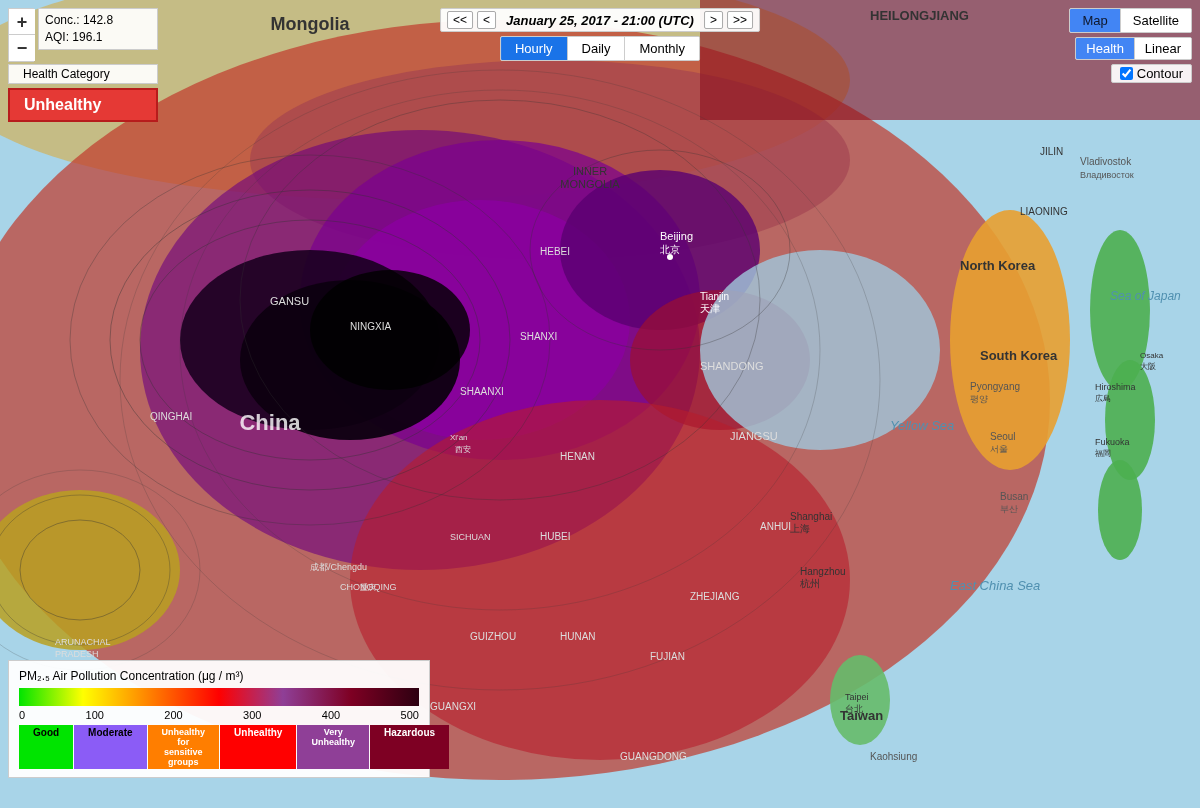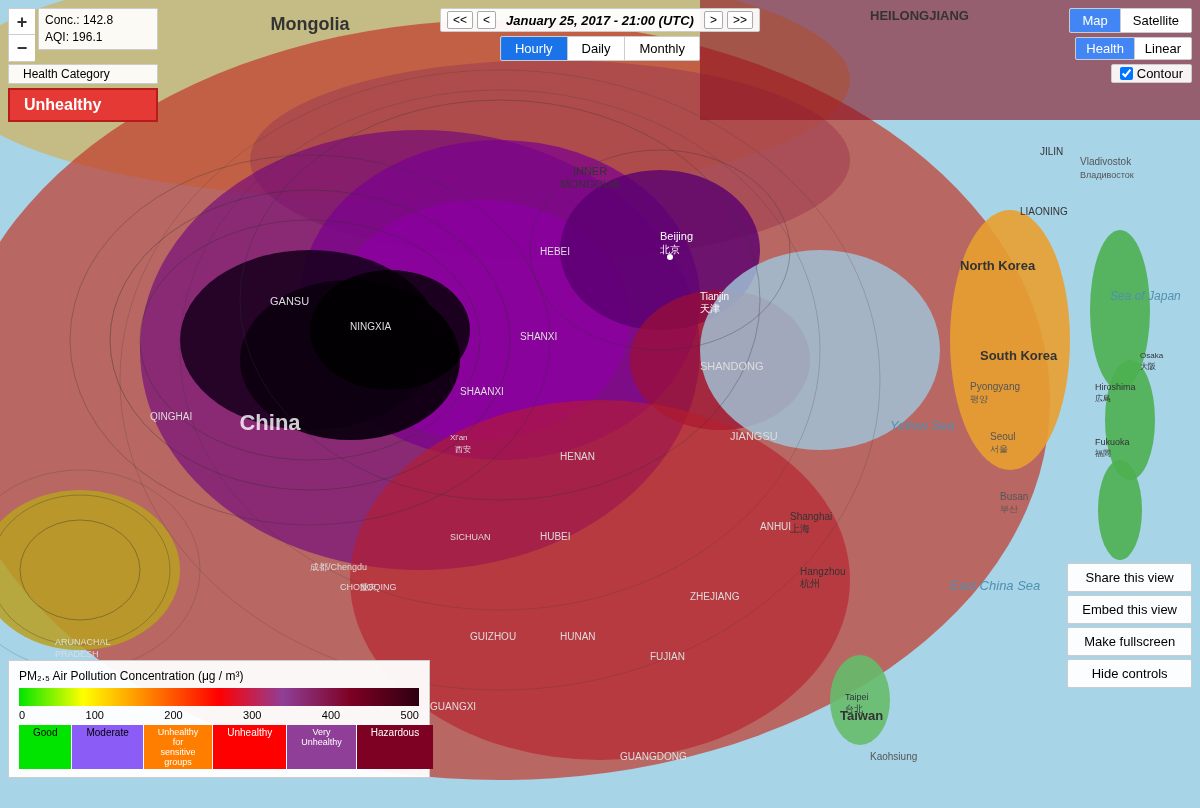--- a/index.html
+++ b/index.html
@@ -168,21 +168,21 @@
     .map-type-btn {
       padding: 4px 12px;
       font-size: 13px;
       cursor: pointer;
       border: none;
       background: white;
       border-right: 1px solid #ccc;
     }
 
     .map-type-btn:last-child { border-right: none; }
-    .map-type-btn.active { background: #4285f4; color: #ffffff; }
+    .map-type-btn.active { background: #4285f4; color: #0f172a; }
 
     .health-linear-tabs {
       display: flex;
       background: white;
       border: 1px solid #ccc;
       border-radius: 2px;
       overflow: hidden;
     }
 
     .hl-btn {
@@ -275,21 +275,21 @@
       display: flex;
       width: 400px;
       font-size: 10px;
       gap: 1px;
     }
 
     .legend-label {
       flex: 1;
       text-align: center;
       padding: 2px 14px;
-      font-weight: normal;
+      font-weight: bold;
       font-size: 10px;
       color: white;
     }
 
     .label-good { background: #00e400; color: #000; }
     .label-moderate { background: #8b5cf6; color: #000; }
     .label-usg { background: #ff7e00; color: white; font-size: 9px; }
     .label-unhealthy { background: #ff0000; color: white; }
     .label-very { background: #8f3f97; color: white; font-size: 9px; }
     .label-hazardous { background: #7e0023; color: white; }
@@ -460,26 +460,20 @@
     <div class="health-linear-tabs">
       <button class="hl-btn active">Health</button>
       <button class="hl-btn">Linear</button>
     </div>
     <label class="contour-checkbox">
       <input type="checkbox" checked="" style="">
       <span>Contour</span>
     </label>
   </div>
 
-  <div class="bottom-right-buttons">
-    <button class="action-btn">Share this view</button>
-    <button class="action-btn">Embed this view</button>
-    <button class="action-btn">Make fullscreen</button>
-    <button class="action-btn">Hide controls</button>
-  </div>
 
   <div class="legend-box">
     <div class="legend-title">PM₂.₅ Air Pollution Concentration (μg / m³)</div>
     <div class="legend-gradient"></div>
     <div class="legend-scale">
       <span>0</span>
       <span>100</span>
       <span>200</span>
       <span>300</span>
       <span>400</span>

